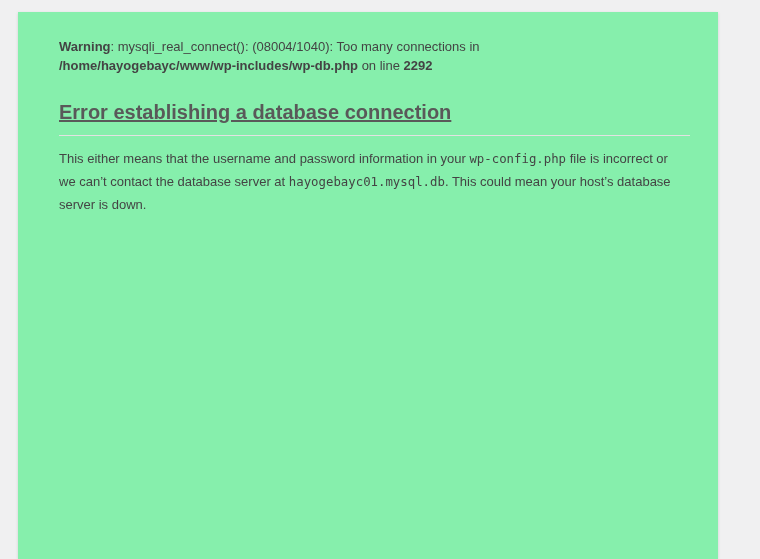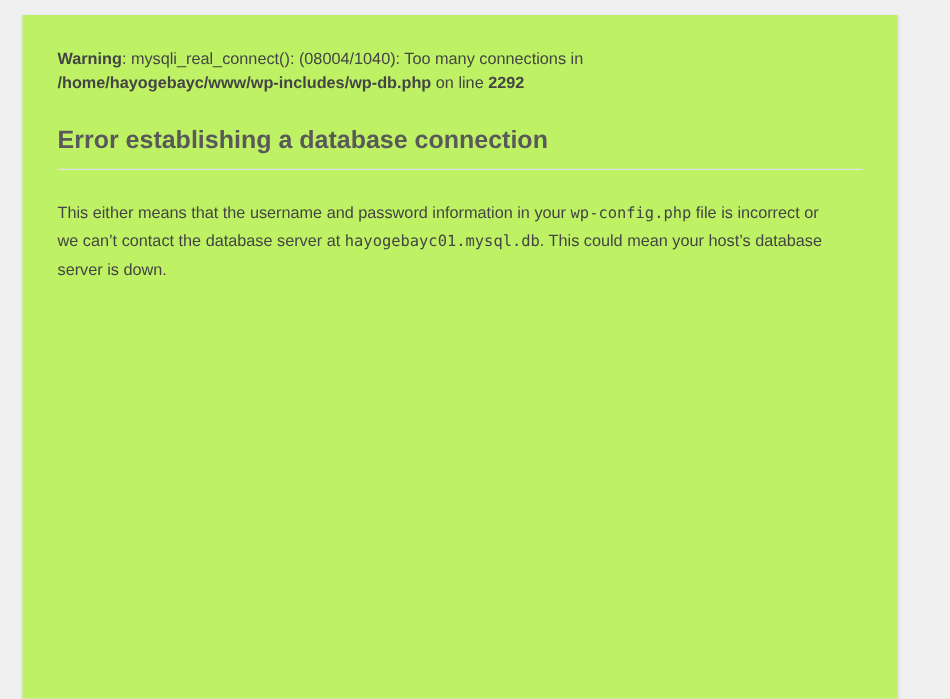--- a/index.html
+++ b/index.html
@@ -9,46 +9,47 @@
     width: 760px;
     height: 559px;
     overflow: hidden;
     background: #f0f0f1;
     font-family: "Liberation Sans", "DejaVu Sans", sans-serif;
   }
   .card {
     width: 700px;
     height: 547px;
     margin: 12px 0 0 18px;
-    background: #bef264;
+    background: #86efac;
     box-shadow: 0 1px 3px rgba(0,0,0,0.13);
-    padding: 26px 28px 20px 28px;
+    padding: 26px 28px 20px 41px;
   }
   .warning {
     font-size: 13px;
     line-height: 1.45;
     color: #444444;
     margin: 0 0 15px 0;
     white-space: pre-line;
   }
   .warning b { font-weight: bold; }
   h1.page-title {
     font-size: 20px;
     line-height: 1.2;
     font-weight: bold;
     color: #595959;
     margin: 24px 0 0 0;
     padding: 0 0 11px 0;
     border-bottom: 1px solid #e2e2e2;
+    text-decoration: underline;
   }
   p.para {
     font-size: 13px;
     line-height: 1.8;
     color: #444444;
-    margin: 22px 0 0 0;
+    margin: 11px 0 0 0;
     white-space: pre-line;
   }
   p.para.outro { margin-top: 20px; }
   code {
     font-family: "DejaVu Sans Mono", monospace;
     font-size: 0.95em;
     color: #444444;
   }
   ul.checklist {
     margin: 10px 0 0 0;

